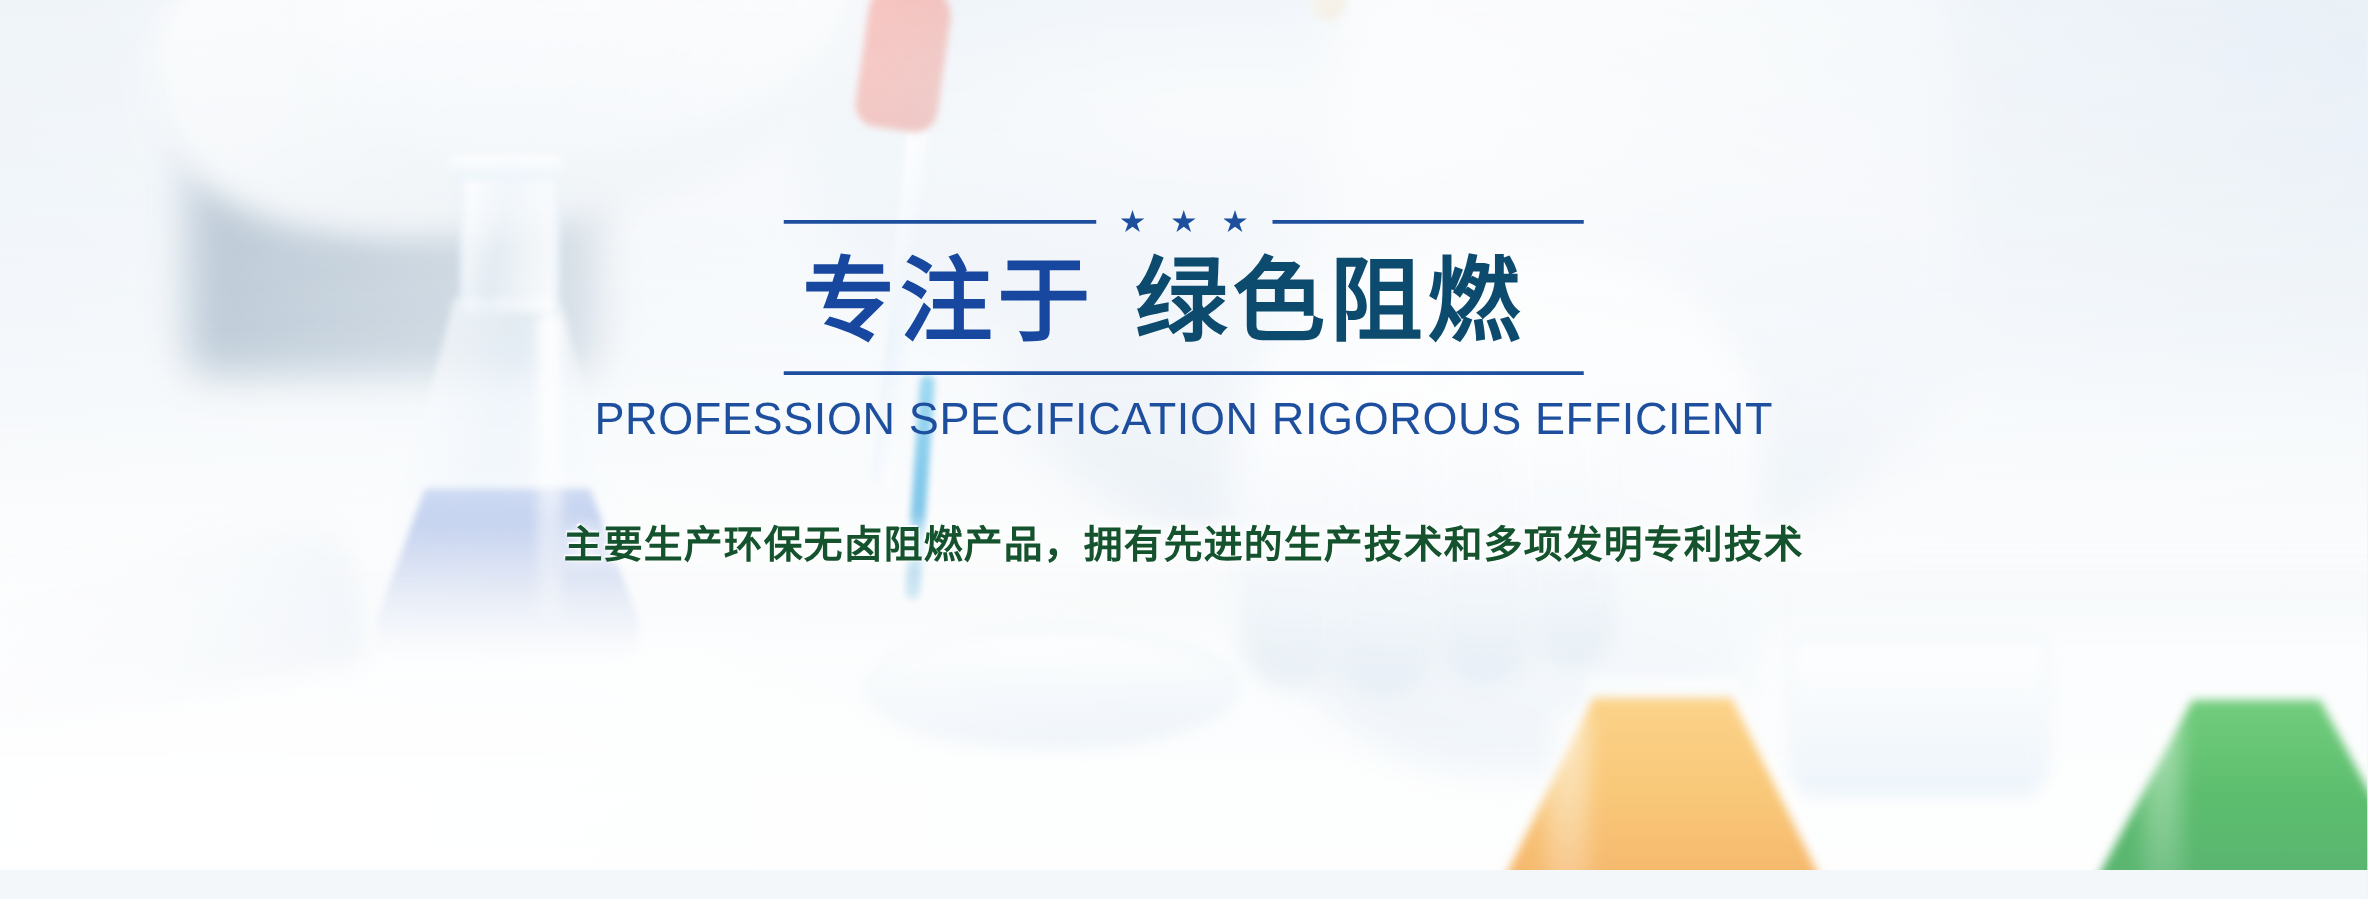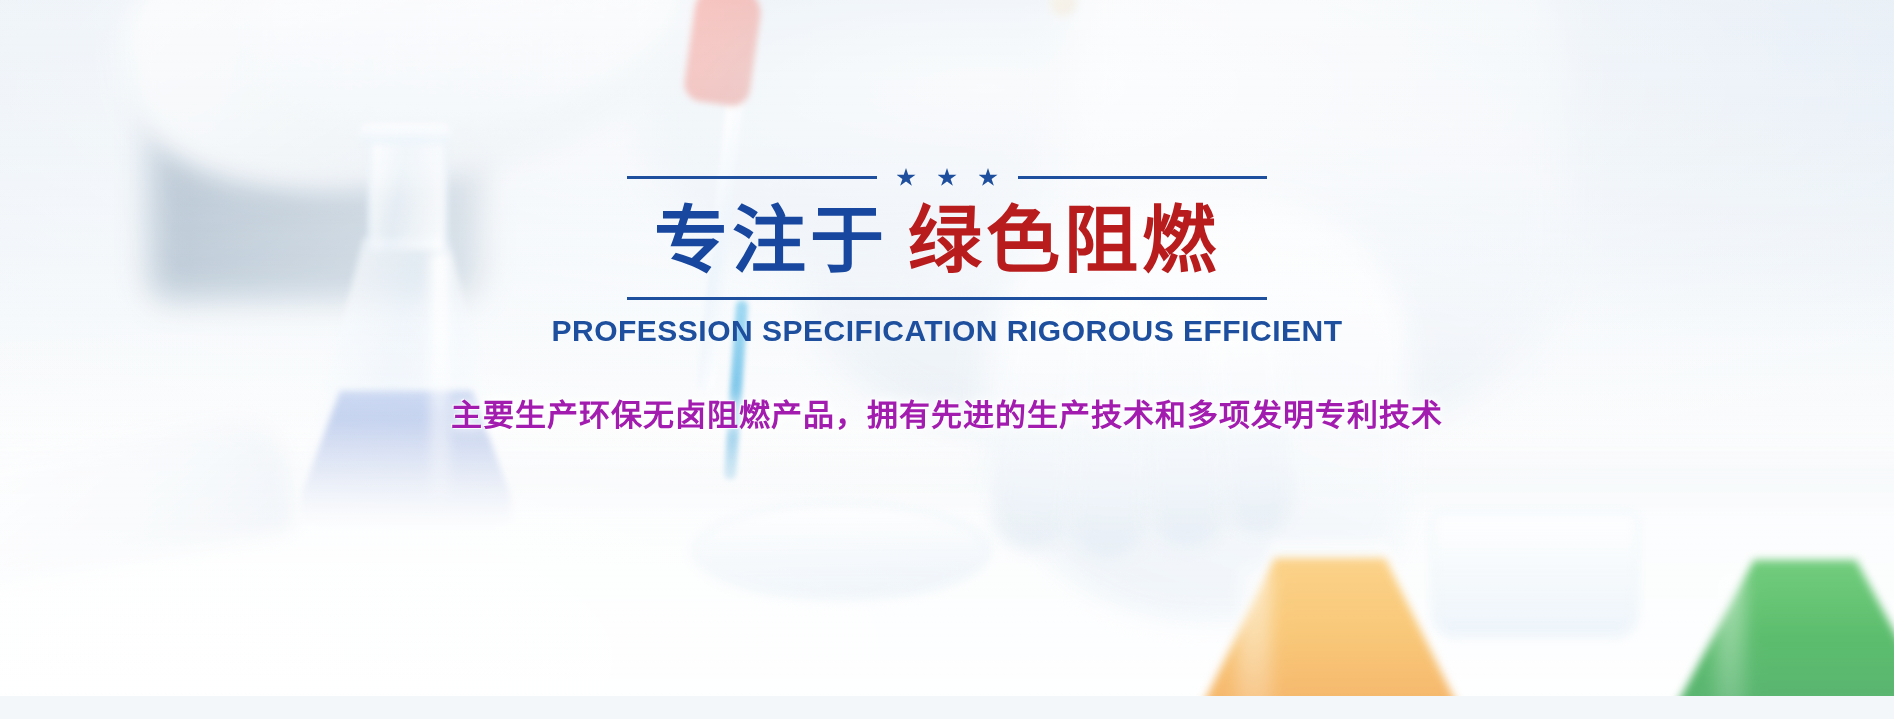--- a/index.html
+++ b/index.html
@@ -251,36 +251,36 @@
     width:19px;height:19px;background:#1d4f9e;
     clip-path:polygon(50% 0%, 61.8% 35.5%, 100% 35.5%, 69% 57.5%, 80.9% 93%, 50% 71%, 19.1% 93%, 31% 57.5%, 0% 35.5%, 38.2% 35.5%);
   }
 
   .headline{
     display:flex;align-items:baseline;justify-content:center;
     margin-top:14px;white-space:nowrap;
     font-size:74px;font-weight:700;letter-spacing:4px;line-height:1.08;
   }
   .hl-blue{color:#17479e;}
-  .hl-green{color:#b91c1c;margin:0 20px;}
+  .hl-green{color:#0c4a6e;margin:0 32px;}
 
   .rule-bottom{
     width:640px;height:3px;background:#1d4f9e;margin-top:16px;
   }
 
   .subtitle{
     margin-top:14px;
-    font-size:30px;font-weight:700;letter-spacing:.5px;
+    font-size:36px;font-weight:400;letter-spacing:.5px;
     color:#1d4f9e;white-space:nowrap;
   }
 
   .tagline{
-    margin-top:42px;
+    margin-top:54px;
     font-size:31px;font-weight:700;letter-spacing:1px;
-    color:#a21caf;white-space:nowrap;
+    color:#14532d;white-space:nowrap;
     text-shadow:
       0 0 10px rgba(255,255,255,.95),
       0 0 18px rgba(255,255,255,.9),
       1px 1px 0 rgba(255,255,255,.8),
       -1px -1px 0 rgba(255,255,255,.8);
   }
 </style>
 </head>
 <body>
 

